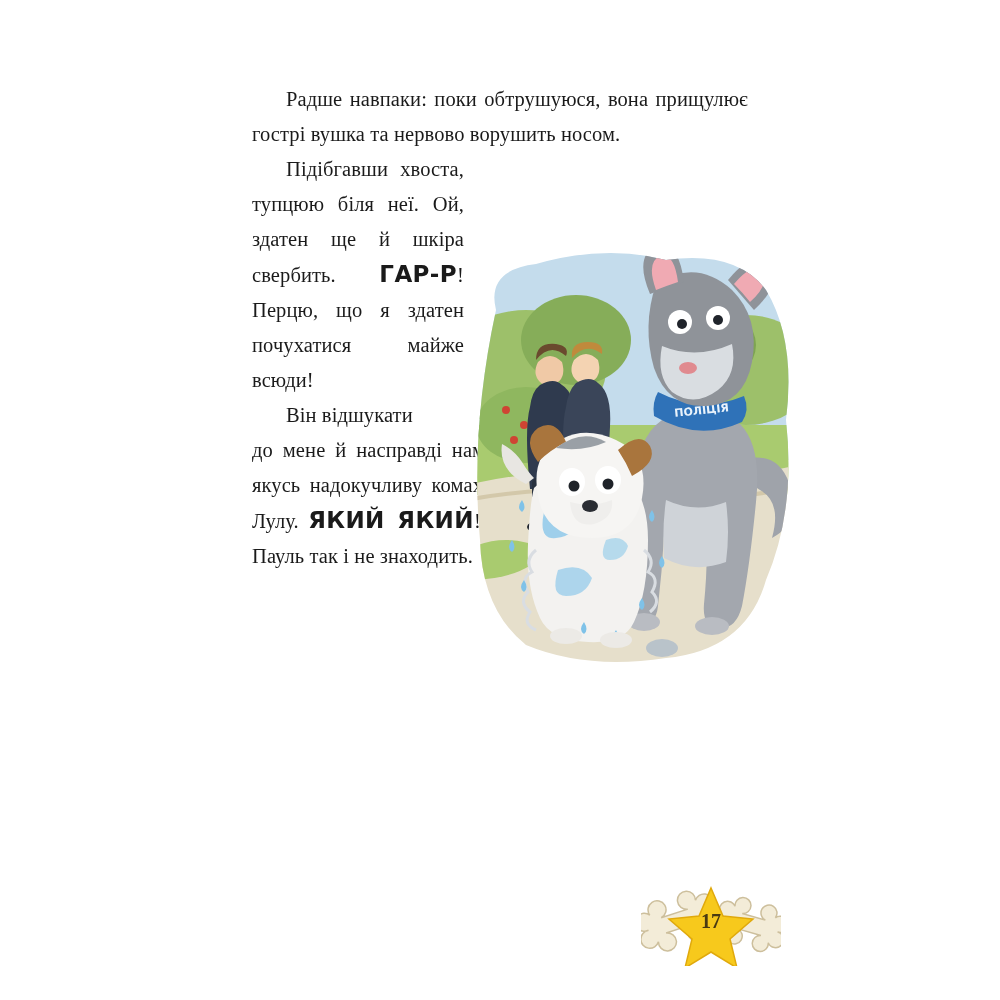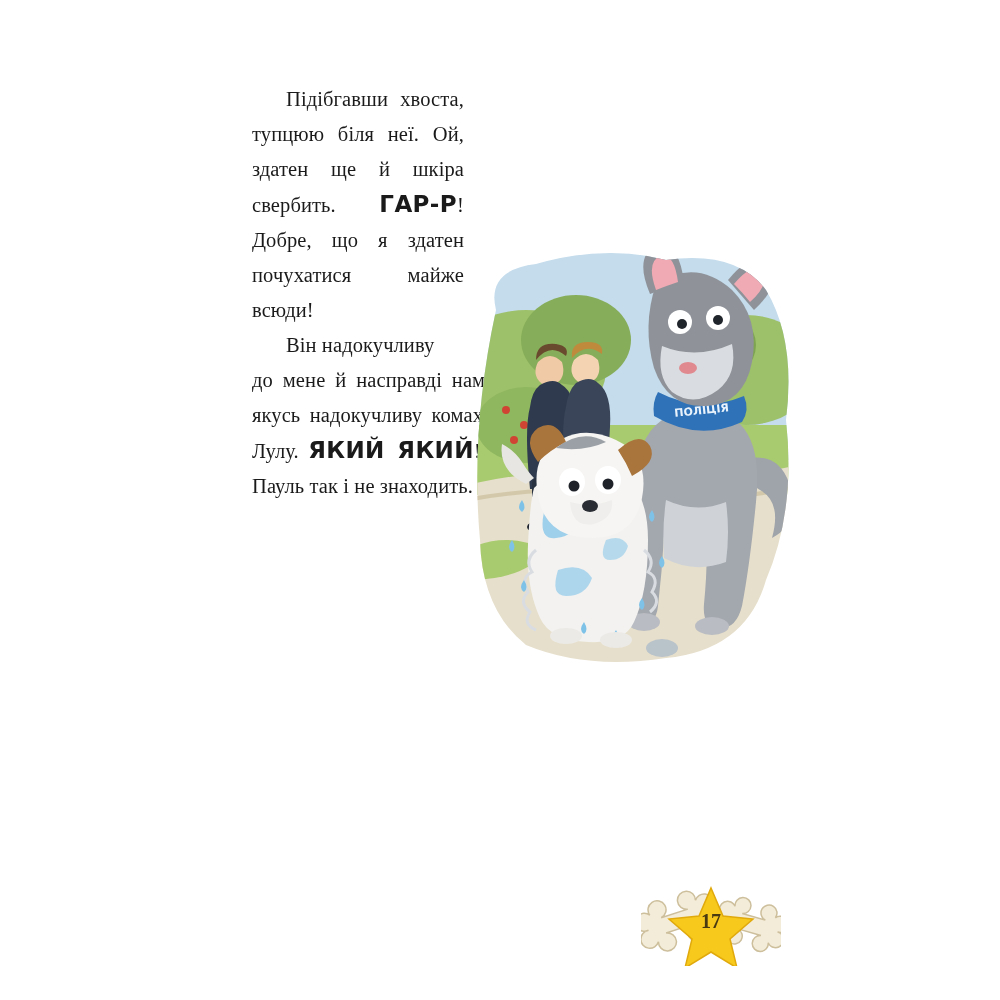--- a/index.html
+++ b/index.html
@@ -78,26 +78,27 @@
     color: #4a3a12;
   }
 </style>
 </head>
 <body>
 
 <div class="page">
 
   <div class="text-column">
 
+    <p class="full"><span>Радше навпаки: поки обтрушуюся, вона прищулює гострі вушка та нервово ворушить носом.</span></p>
 
     <div class="narrow">
-      <p><span>Підібгавши хвоста, тупцюю біля неї. Ой, здатен ще й шкіра свербить. </span><span class="shout">ГАР-Р</span><span>! Добре, що я здатен почухатися майже всюди!</span></p>
-
-
-      <p><span>Він надокучливу</span></p>
+      <p><span>Підібгавши хвоста, тупцюю біля неї. Ой, здатен ще й шкіра свербить. </span><span class="shout">ГАР-Р</span><span>! Перцю, що я здатен почухатися майже всюди!</span></p>
+
+
+      <p><span>Він відшукати</span></p>
     </div>
 
     <p class="full no-indent"><span>до мене й насправді намагається відшукати в шерсті якусь надокучливу комаху. А я обережно позираю на Лулу. </span><span class="shout">ЯКИЙ ЯКИЙ</span><span>! На щастя, ніяких шкідників Пауль так і не знаходить.</span></p>
 
   </div>
 
   <div class="illustration">
     <svg class="illo-svg" width="332" height="420" viewBox="0 0 332 420" xmlns="http://www.w3.org/2000/svg">
       <defs>
         <clipPath id="illoClip">

